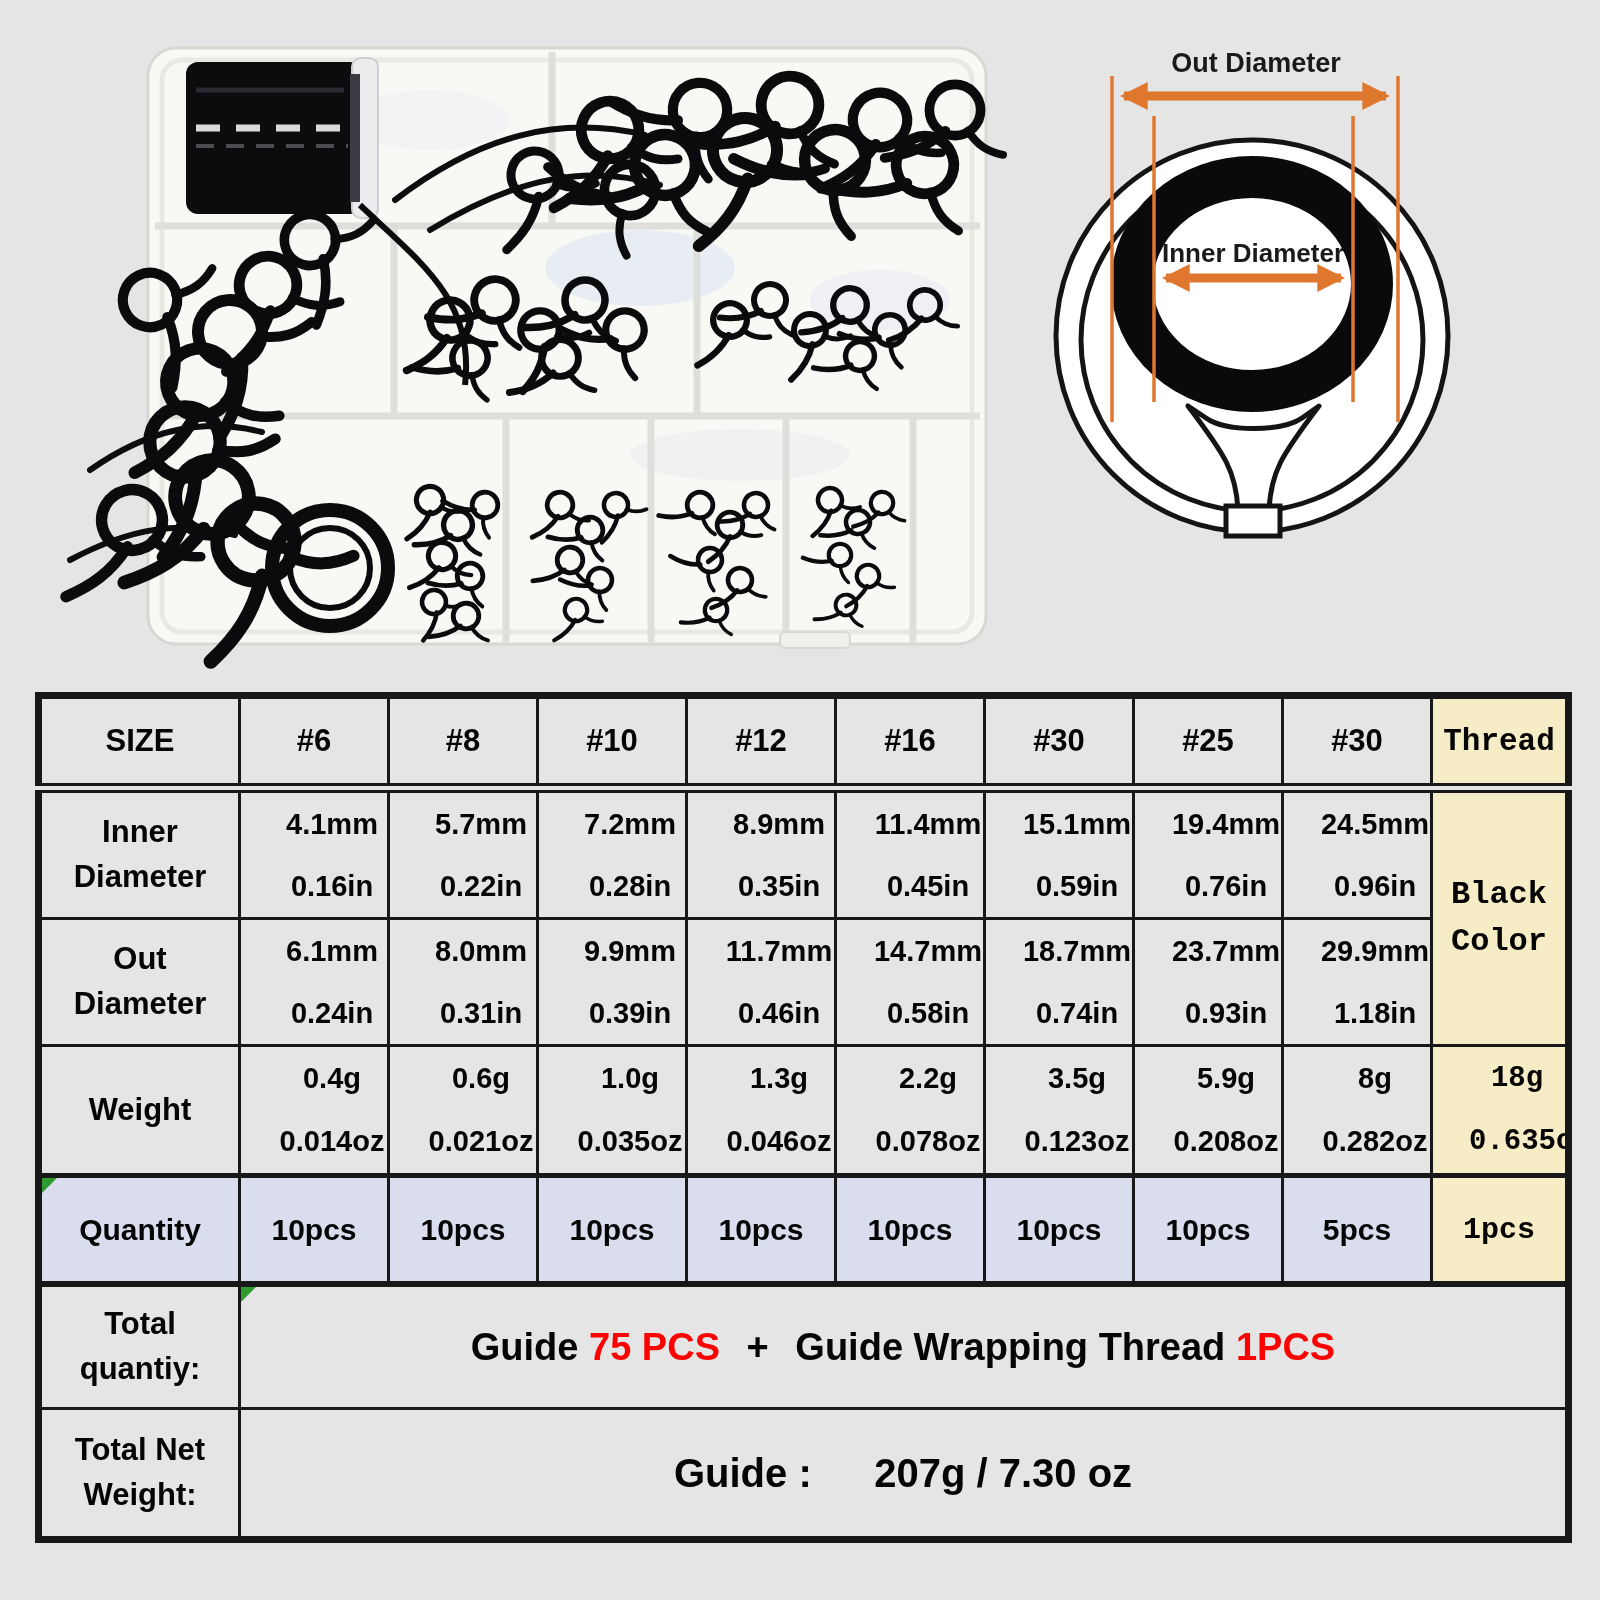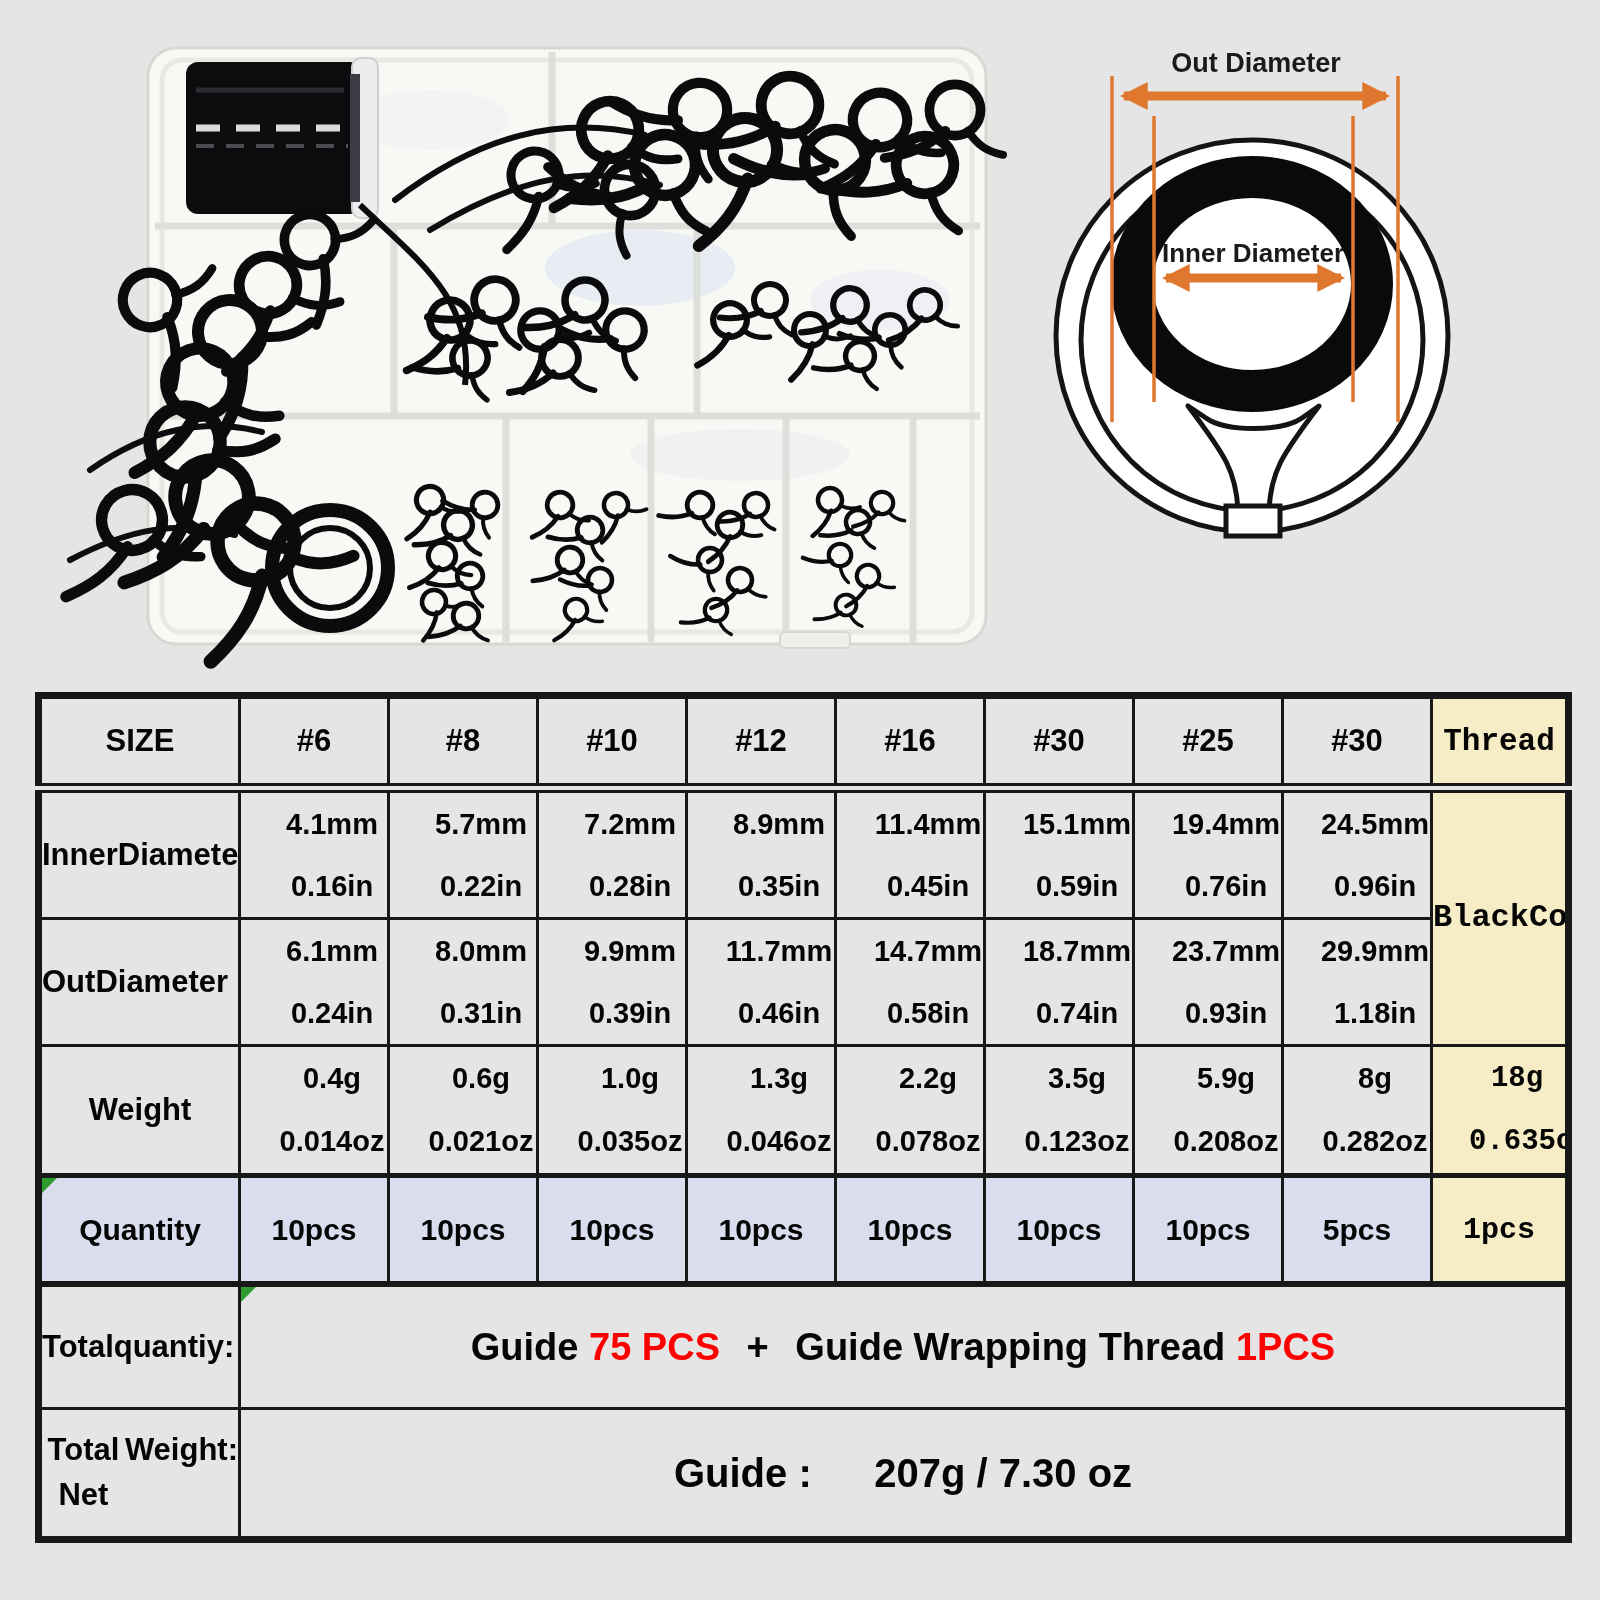--- a/index.html
+++ b/index.html
@@ -21,21 +21,21 @@
   .r-weight td{height:126px;}
   .r-qty td{height:103px;border-top:5px solid var(--border-dark,#181818);
             border-bottom:6px solid var(--border-dark,#181818);font-size:30px;}
   .r-totq td{height:120px;}
   .r-totw td{height:126px;}
   .c-label{font-size:31px;}
   .c-thread{background:var(--thread-col-bg,#f6ecc5);font-family:Liberation Mono, monospace;}
   .lav{background:var(--quantity-row-bg,#d9ddee);}
   .duo{display:flex;flex-direction:column;justify-content:space-around;height:100%;
        padding:8px 0;font-size:29px;margin-left:36px;}
-  .two{display:flex;line-height:1.45;}
+  .two{display:flex;flex-direction:column;line-height:1.45;}
   .marker-host{position:relative;}
   .corner-marker{position:absolute;top:0;left:0;width:0;height:0;
      border-top:15px solid var(--marker-green,#2e9b2e);border-right:15px solid transparent;}
   .tot-val{font-size:38px;}
   .red{color:var(--accent-red,#ff0000);}
   .plus{margin:0 16px;}
   .netlabel{font-size:40px;}
   .netgap{margin-left:58px;font-size:40px;text-align:right;}
 </style>
 </head>

